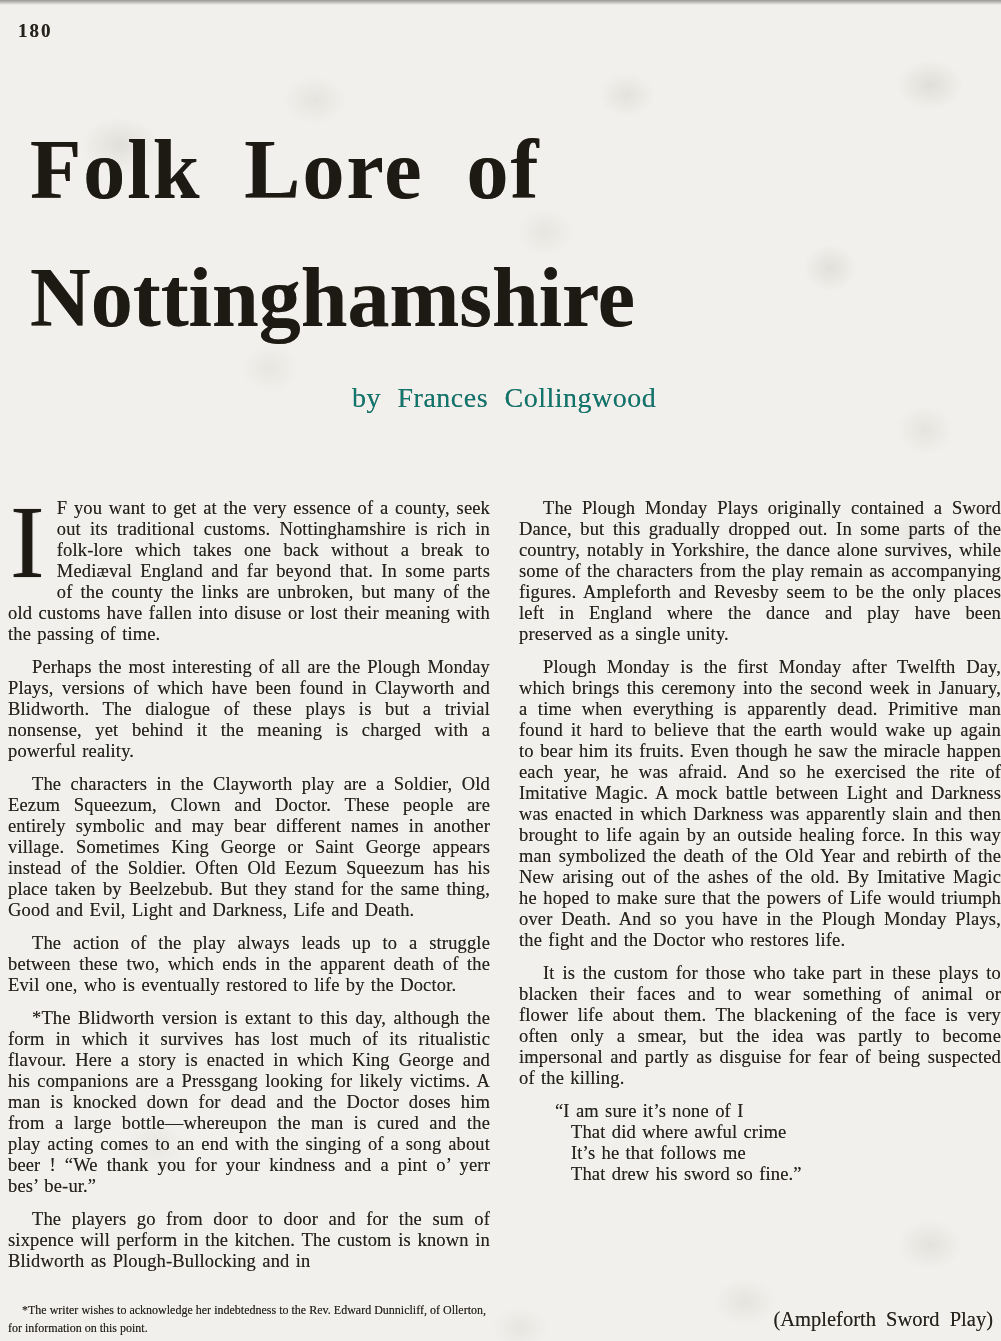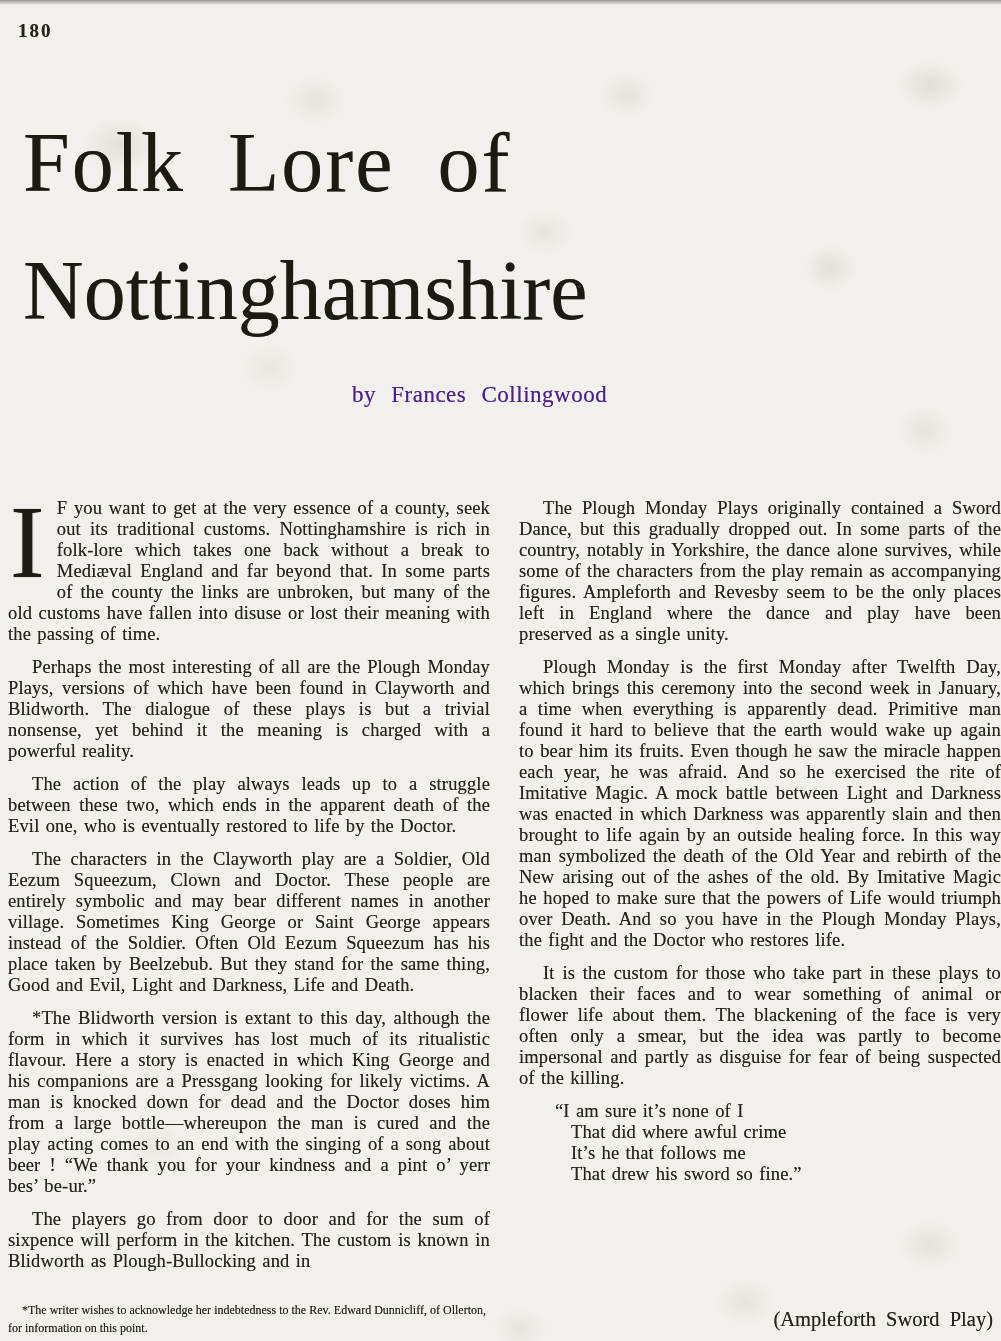--- a/index.html
+++ b/index.html
@@ -31,31 +31,31 @@
     background: linear-gradient(rgba(45,42,38,.45), rgba(45,42,38,0));
   }
   .ink { text-shadow: 0 0 .6px rgba(38,33,24,.55); }
 
   .pagenum {
     position: absolute; top: 12px; left: 18px;
     font-size: 19px; font-weight: bold; letter-spacing: 2px; margin-top: 8px;
   }
 
   .title {
-    position: absolute; left: 14px; margin: 9px;
-    font-size: 84px; font-weight: 400; line-height: 1;
+    position: absolute; left: 14px; margin: 16px;
+    font-size: 84px; font-weight: 700; line-height: 1;
     color: #1d1a14; white-space: nowrap; text-align: right;
   }
   .t1 { top: 112px; word-spacing: 20px; letter-spacing: 2px; }
   .t2 { top: 240px; letter-spacing: 0; }
 
   .byline {
     position: absolute; top: 382px; left: 352px;
-    font-size: 23px; word-spacing: 9px; letter-spacing: .5px;
-    color: #4c1d95; white-space: nowrap;
+    font-size: 28px; word-spacing: 9px; letter-spacing: .5px;
+    color: #0f766e; white-space: nowrap;
   }
 
   .col {
     position: absolute; top: 498px; width: 482px;
     font-size: 18.5px; line-height: 21px;
     text-align: justify; letter-spacing: .15px; word-spacing: 1.5px;
   }
   .col-left  { left: 8px; }
   .col-right { left: 519px; }
   .col p { margin: 0 0 12px 0; text-indent: 24px; }
@@ -93,22 +93,22 @@
 <div class="pagenum ink">180</div>
 
 <h1 class="title t1 ink">Folk Lore of</h1>
 <h1 class="title t2 ink">Nottinghamshire</h1>
 
 <div class="byline ink">by Frances Collingwood</div>
 
 <div class="col col-left ink">
   <p class="noindent"><span class="dropcap">I</span><span>F you want to get at the very essence of a county, seek out its traditional customs.  Nottinghamshire is rich in folk-lore which takes one back without a break to Mediæval England and far beyond that.  In some parts of the county the links are unbroken, but many of the old customs have fallen into disuse or lost their meaning with the passing of time.</span></p>
   <p>Perhaps the most interesting of all are the Plough Monday Plays, versions of which have been found in Clayworth and Blidworth.  The dialogue of these plays is but a trivial nonsense, yet behind it the meaning is charged with a powerful reality.</p>
+  <p>The characters in the Clayworth play are a Soldier, Old Eezum Squeezum, Clown and Doctor.  These people are entirely symbolic and may bear different names in another village.  Sometimes King George or Saint George appears instead of the Soldier.  Often Old Eezum Squeezum has his place taken by Beelzebub. But they stand for the same thing, Good and Evil, Light and Darkness, Life and Death.</p>
   <p>The action of the play always leads up to a struggle between these two, which ends in the apparent death of the Evil one, who is eventually restored to life by the Doctor.</p>
-  <p>The characters in the Clayworth play are a Soldier, Old Eezum Squeezum, Clown and Doctor.  These people are entirely symbolic and may bear different names in another village.  Sometimes King George or Saint George appears instead of the Soldier.  Often Old Eezum Squeezum has his place taken by Beelzebub. But they stand for the same thing, Good and Evil, Light and Darkness, Life and Death.</p>
   <p>*The Blidworth version is extant to this day, although the form in which it survives has lost much of its ritualistic flavour.  Here a story is enacted in which King George and his companions are a Pressgang looking for likely victims.  A man is knocked down for dead and the Doctor doses him from a large bottle—whereupon the man is cured and the play acting comes to an end with the singing of a song about beer !  “We thank you for your kindness and a pint o’ yerr bes’ be-ur.”</p>
   <p>The players go from door to door and for the sum of sixpence will perform in the kitchen.  The custom is known in Blidworth as Plough-Bullocking and in</p>
 </div>
 
 <div class="col col-right ink">
   <p>The Plough Monday Plays originally contained a Sword Dance, but this gradually dropped out.  In some parts of the country, notably in Yorkshire, the dance alone survives, while some of the characters from the play remain as accompanying figures.  Ampleforth and Revesby seem to be the only places left in England where the dance and play have been preserved as a single unity.</p>
   <p>Plough Monday is the first Monday after Twelfth Day, which brings this ceremony into the second week in January, a time when everything is apparently dead. Primitive man found it hard to believe that the earth would wake up again to bear him its fruits.  Even though he saw the miracle happen each year, he was afraid. And so he exercised the rite of Imitative Magic.  A mock battle between Light and Darkness was enacted in which Darkness was apparently slain and then brought to life again by an outside healing force.  In this way man symbolized the death of the Old Year and rebirth of the New arising out of the ashes of the old.  By Imitative Magic he hoped to make sure that the powers of Life would triumph over Death.  And so you have in the Plough Monday Plays, the fight and the Doctor who restores life.</p>
   <p>It is the custom for those who take part in these plays to blacken their faces and to wear something of animal or flower life about them.  The blackening of the face is very often only a smear, but the idea was partly to become impersonal and partly as disguise for fear of being suspected of the killing.</p>
   <div class="verse">
     <div class="vl v0">“I am sure it’s none of I</div>

